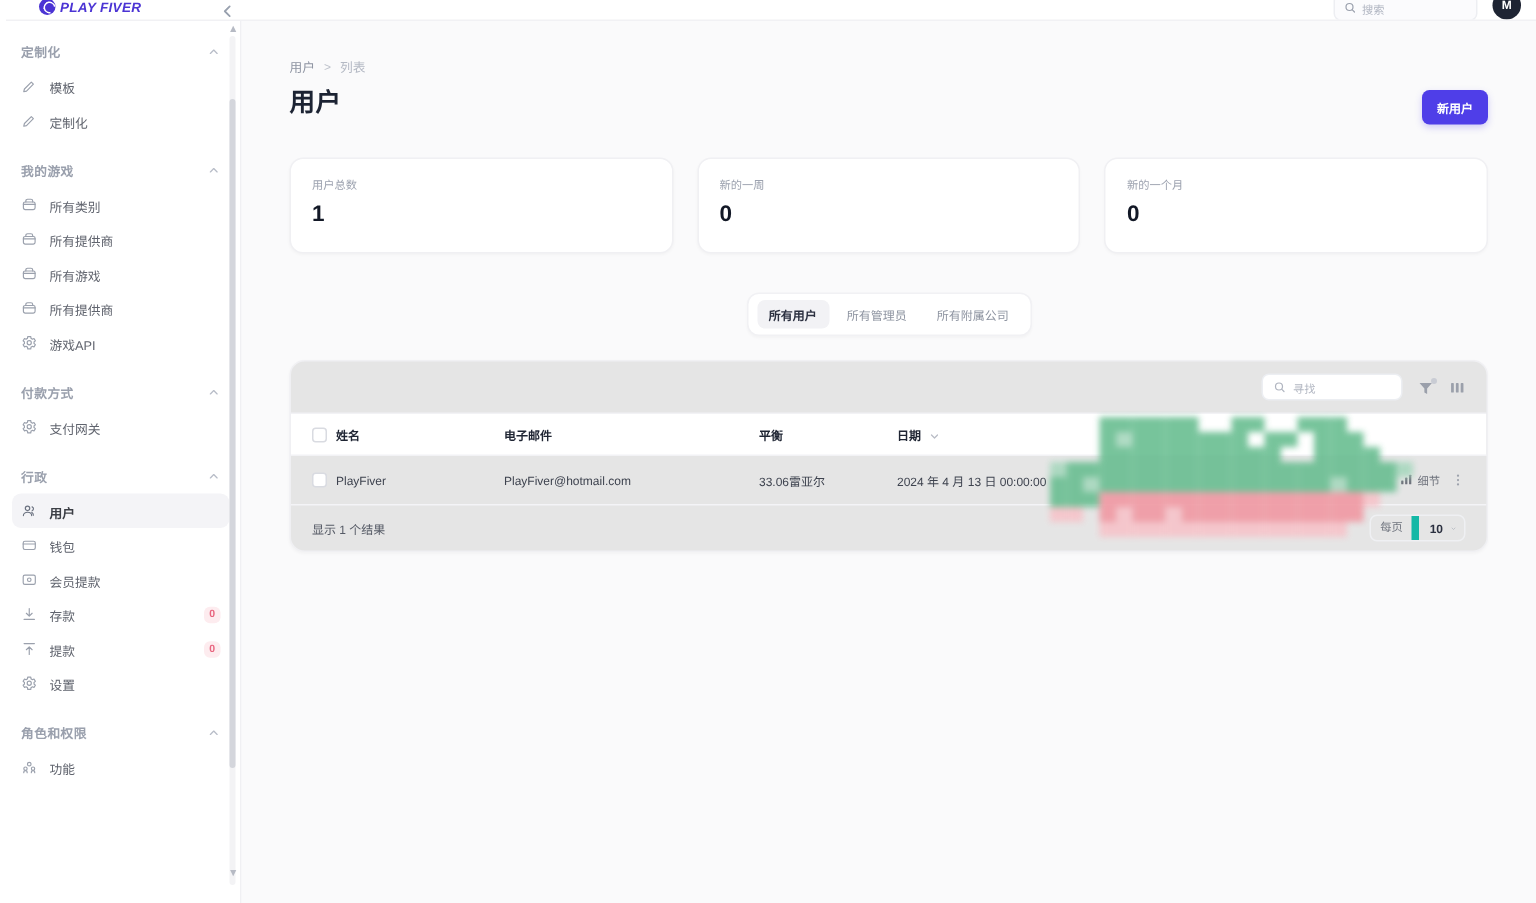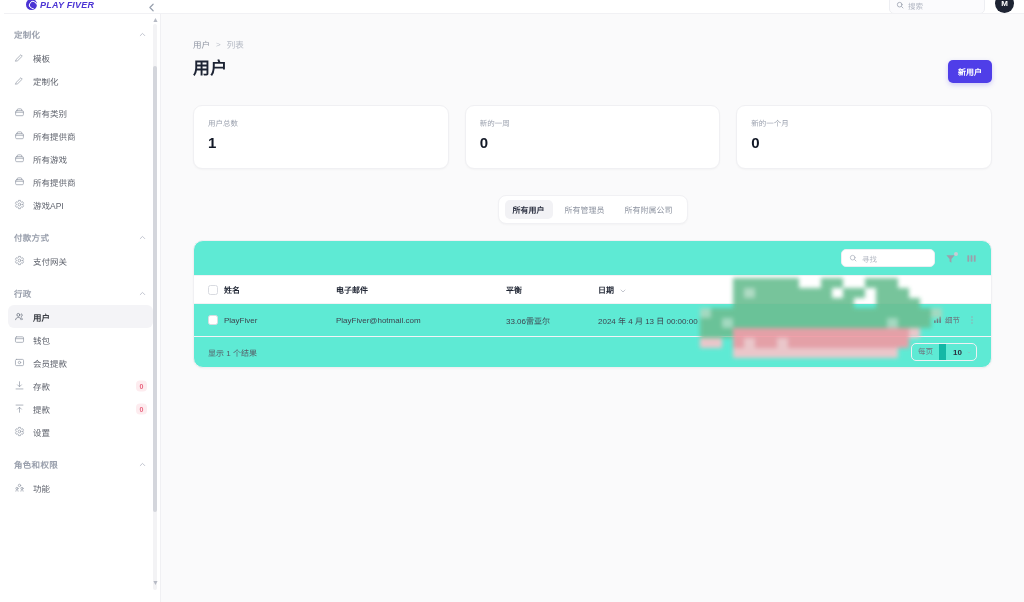--- a/index.html
+++ b/index.html
@@ -198,21 +198,21 @@
   .tab {
     font-size: 8px; color: #8e94a1;
     padding: 4px 8px; border-radius: 5px; cursor: pointer;
     white-space: nowrap;
   }
   .tab.active { background: #f2f2f5; color: #2c3141; font-weight: 600; }
 
   
   #table-card {
     margin-top: 16px;
-    background: #5eead4;
+    background: #e5e5e5;
     border: 1px solid #f0f0f3; border-radius: 10px;
     box-shadow: 0 1px 2px rgba(20,25,45,.03);
     overflow: hidden;
   }
   #table-toolbar {
     height: 34px; display: flex; align-items: center;
     justify-content: flex-end; gap: 10px;
     padding: 0 14px;
   }
   #table-search {
@@ -276,21 +276,21 @@
     justify-content: space-between; padding: 0 14px;
   }
   #result-count { font-size: 8px; color: #565b66; }
   #per-page {
     display: flex; align-items: center; gap: 0;
     border: 1px solid #eff0f3; border-radius: 5px;
     height: 18px; overflow: hidden;
   }
   #per-page-label {
     font-size: 7.5px; color: #70757f; padding: 0 6px;
-    border-right: 7px solid #14b8a6; line-height: 16px;
+    border-right: 5px solid #14b8a6; line-height: 16px;
   }
   #per-page-value {
     font-size: 8px; color: #2b3040; font-weight: 600;
     padding: 0 5px 0 7px;
   }
   #per-page .chev { color: #a4a9b4; padding-right: 5px; }
 
   
   #censored {
     position: absolute; left: 689px; top: 278px;
@@ -344,20 +344,26 @@
         </div>
         <div class="nav-item">
           <svg class="n-ico" width="11" height="11" viewBox="0 0 24 24">
             <path d="M4 20l4-1 10-10-3-3L5 16z" fill="none" stroke="currentColor" stroke-width="1.7" stroke-linecap="round" stroke-linejoin="round"></path>
           </svg>
           <span class="nav-label">定制化</span>
         </div>
         <div class="group-gap"></div>
       </div>
       <div class="nav-group">
+        <div class="group-head">
+       <span class="group-title">我的游戏</span>
+       <svg class="chev" width="9" height="9" viewBox="0 0 24 24" fill="none" stroke="currentColor" stroke-width="2.3" stroke-linecap="round" stroke-linejoin="round">
+            <polyline points="18 15 12 9 6 15"></polyline>
+          </svg>
+     </div>
         <div class="nav-item">
           <svg class="n-ico" width="11" height="11" viewBox="0 0 24 24">
             <rect x="3.5" y="8" width="17" height="11" rx="2.5" fill="none" stroke="currentColor" stroke-width="1.7" stroke-linecap="round" stroke-linejoin="round"></rect>
             <path d="M3.5 11.5h17" fill="none" stroke="currentColor" stroke-width="1.7" stroke-linecap="round" stroke-linejoin="round"></path>
             <path d="M7 8V6.5A2.5 2.5 0 0 1 9.5 4h5A2.5 2.5 0 0 1 17 6.5V8" fill="none" stroke="currentColor" stroke-width="1.7" stroke-linecap="round" stroke-linejoin="round"></path>
           </svg>
           <span class="nav-label">所有类别</span>
         </div>
         <div class="nav-item">
           <svg class="n-ico" width="11" height="11" viewBox="0 0 24 24">

